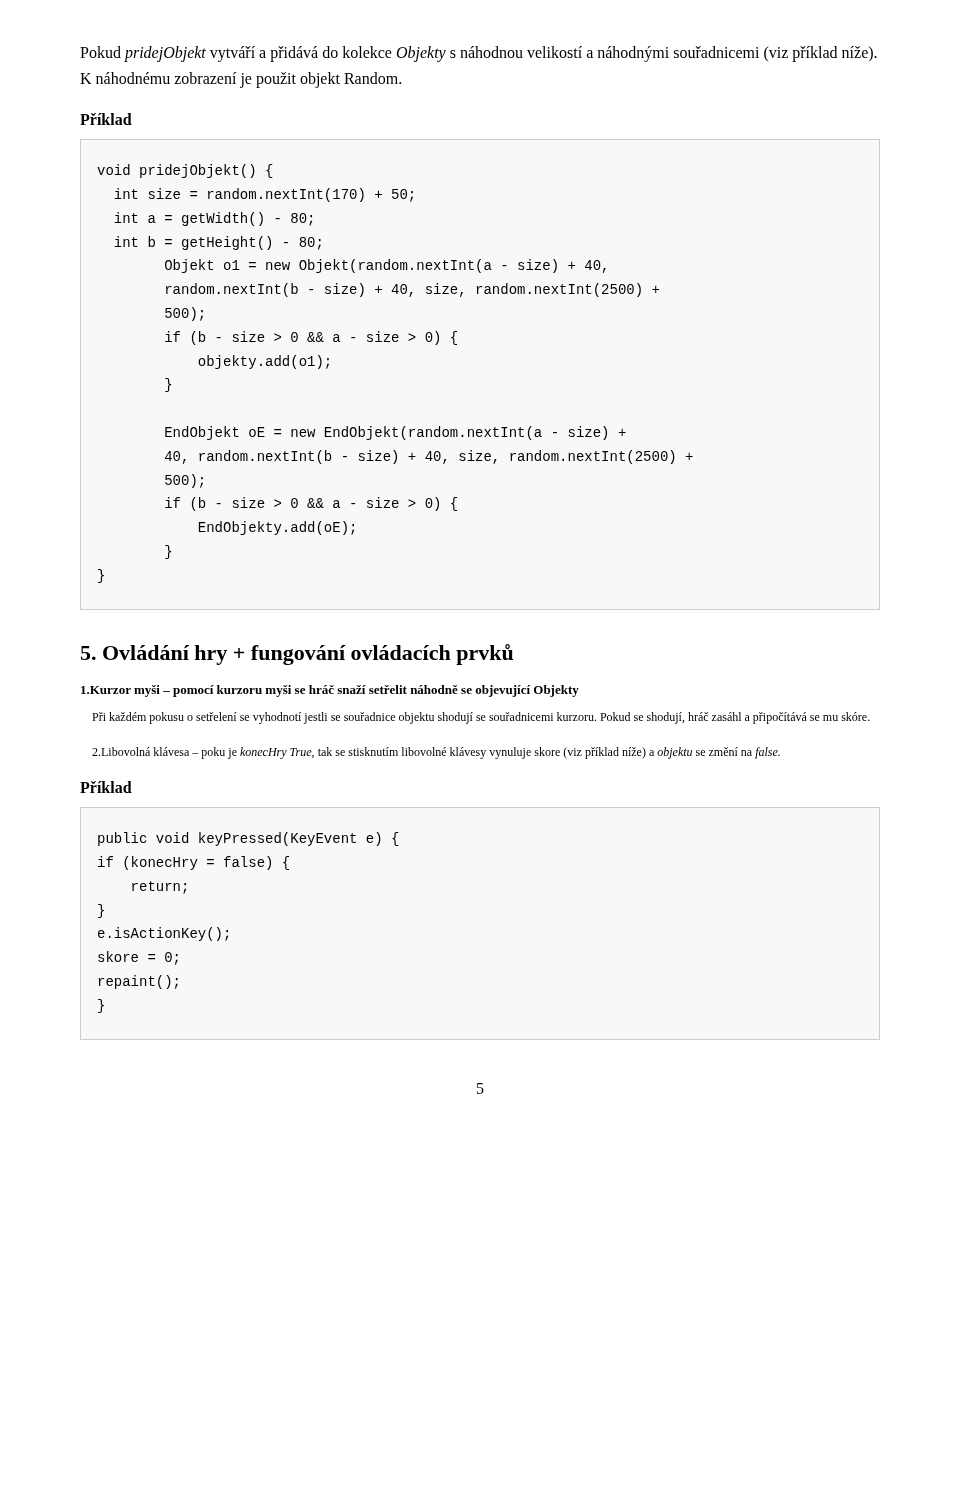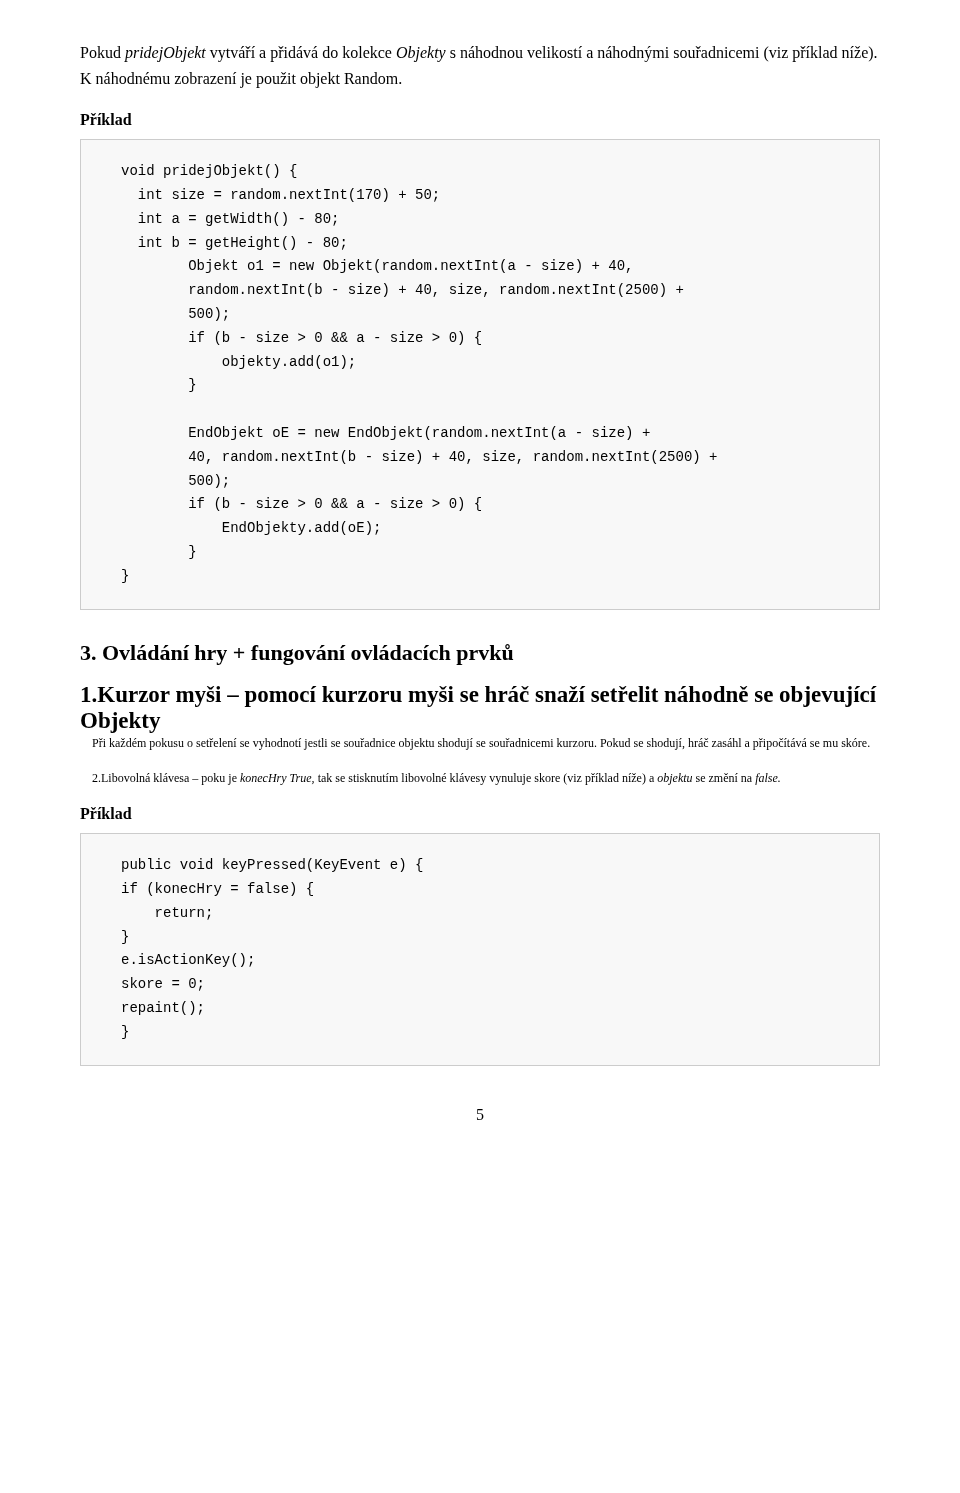--- a/index.html
+++ b/index.html
@@ -30,39 +30,40 @@
 
     .section-label {
       font-size: 16px;
       font-weight: bold;
       margin-bottom: 10px;
     }
 
     .code-block {
       background: #f8f8f8;
       border: 1px solid #cccccc;
-      padding: 20px 40px;
+      padding: 20px 16px;
       margin-bottom: 30px;
       font-family: 'Courier New', Courier, monospace;
       font-size: 14px;
       line-height: 1.7;
       white-space: pre;
       color: #000000;
     }
 
     .section-heading {
       font-size: 22px;
       font-weight: bold;
       margin-bottom: 16px;
       margin-top: 10px;
     }
 
     .subsection-heading {
-      font-size: 23px;
+      font-size: 13px;
       font-weight: bold;
+      margin-bottom: 10px;
     }
 
     .body-text {
       font-size: 12px;
       line-height: 1.65;
       margin-bottom: 16px;
       margin-left: 12px;
     }
 
     .body-text em {
@@ -98,21 +99,21 @@
         }
 
         EndObjekt oE = new EndObjekt(random.nextInt(a - size) +
         40, random.nextInt(b - size) + 40, size, random.nextInt(2500) +
         500);
         if (b - size &gt; 0 &amp;&amp; a - size &gt; 0) {
             EndObjekty.add(oE);
         }
 }</span></div>
 
-<h2 class="section-heading">3. Ovládání hry + fungování ovládacích prvků</h2>
+<h2 class="section-heading">5. Ovládání hry + fungování ovládacích prvků</h2>
 
 <h3 class="subsection-heading">1.Kurzor myši – pomocí kurzoru myši se hráč snaží setřelit náhodně se objevující Objekty</h3>
 
 <p class="body-text">Při každém pokusu o setřelení se vyhodnotí jestli se souřadnice objektu shodují se souřadnicemi kurzoru. Pokud se shodují, hráč zasáhl a připočítává se mu skóre.</p>
 
 <p class="body-text">
   <span>2.Libovolná klávesa – poku je </span><em>konecHry True,</em><span> tak se stisknutím libovolné klávesy vynuluje skore (viz příklad níže) a </span><em>objektu</em><span> se změní na </span><em>false.</em>
 </p>
 
 <p class="section-label">

